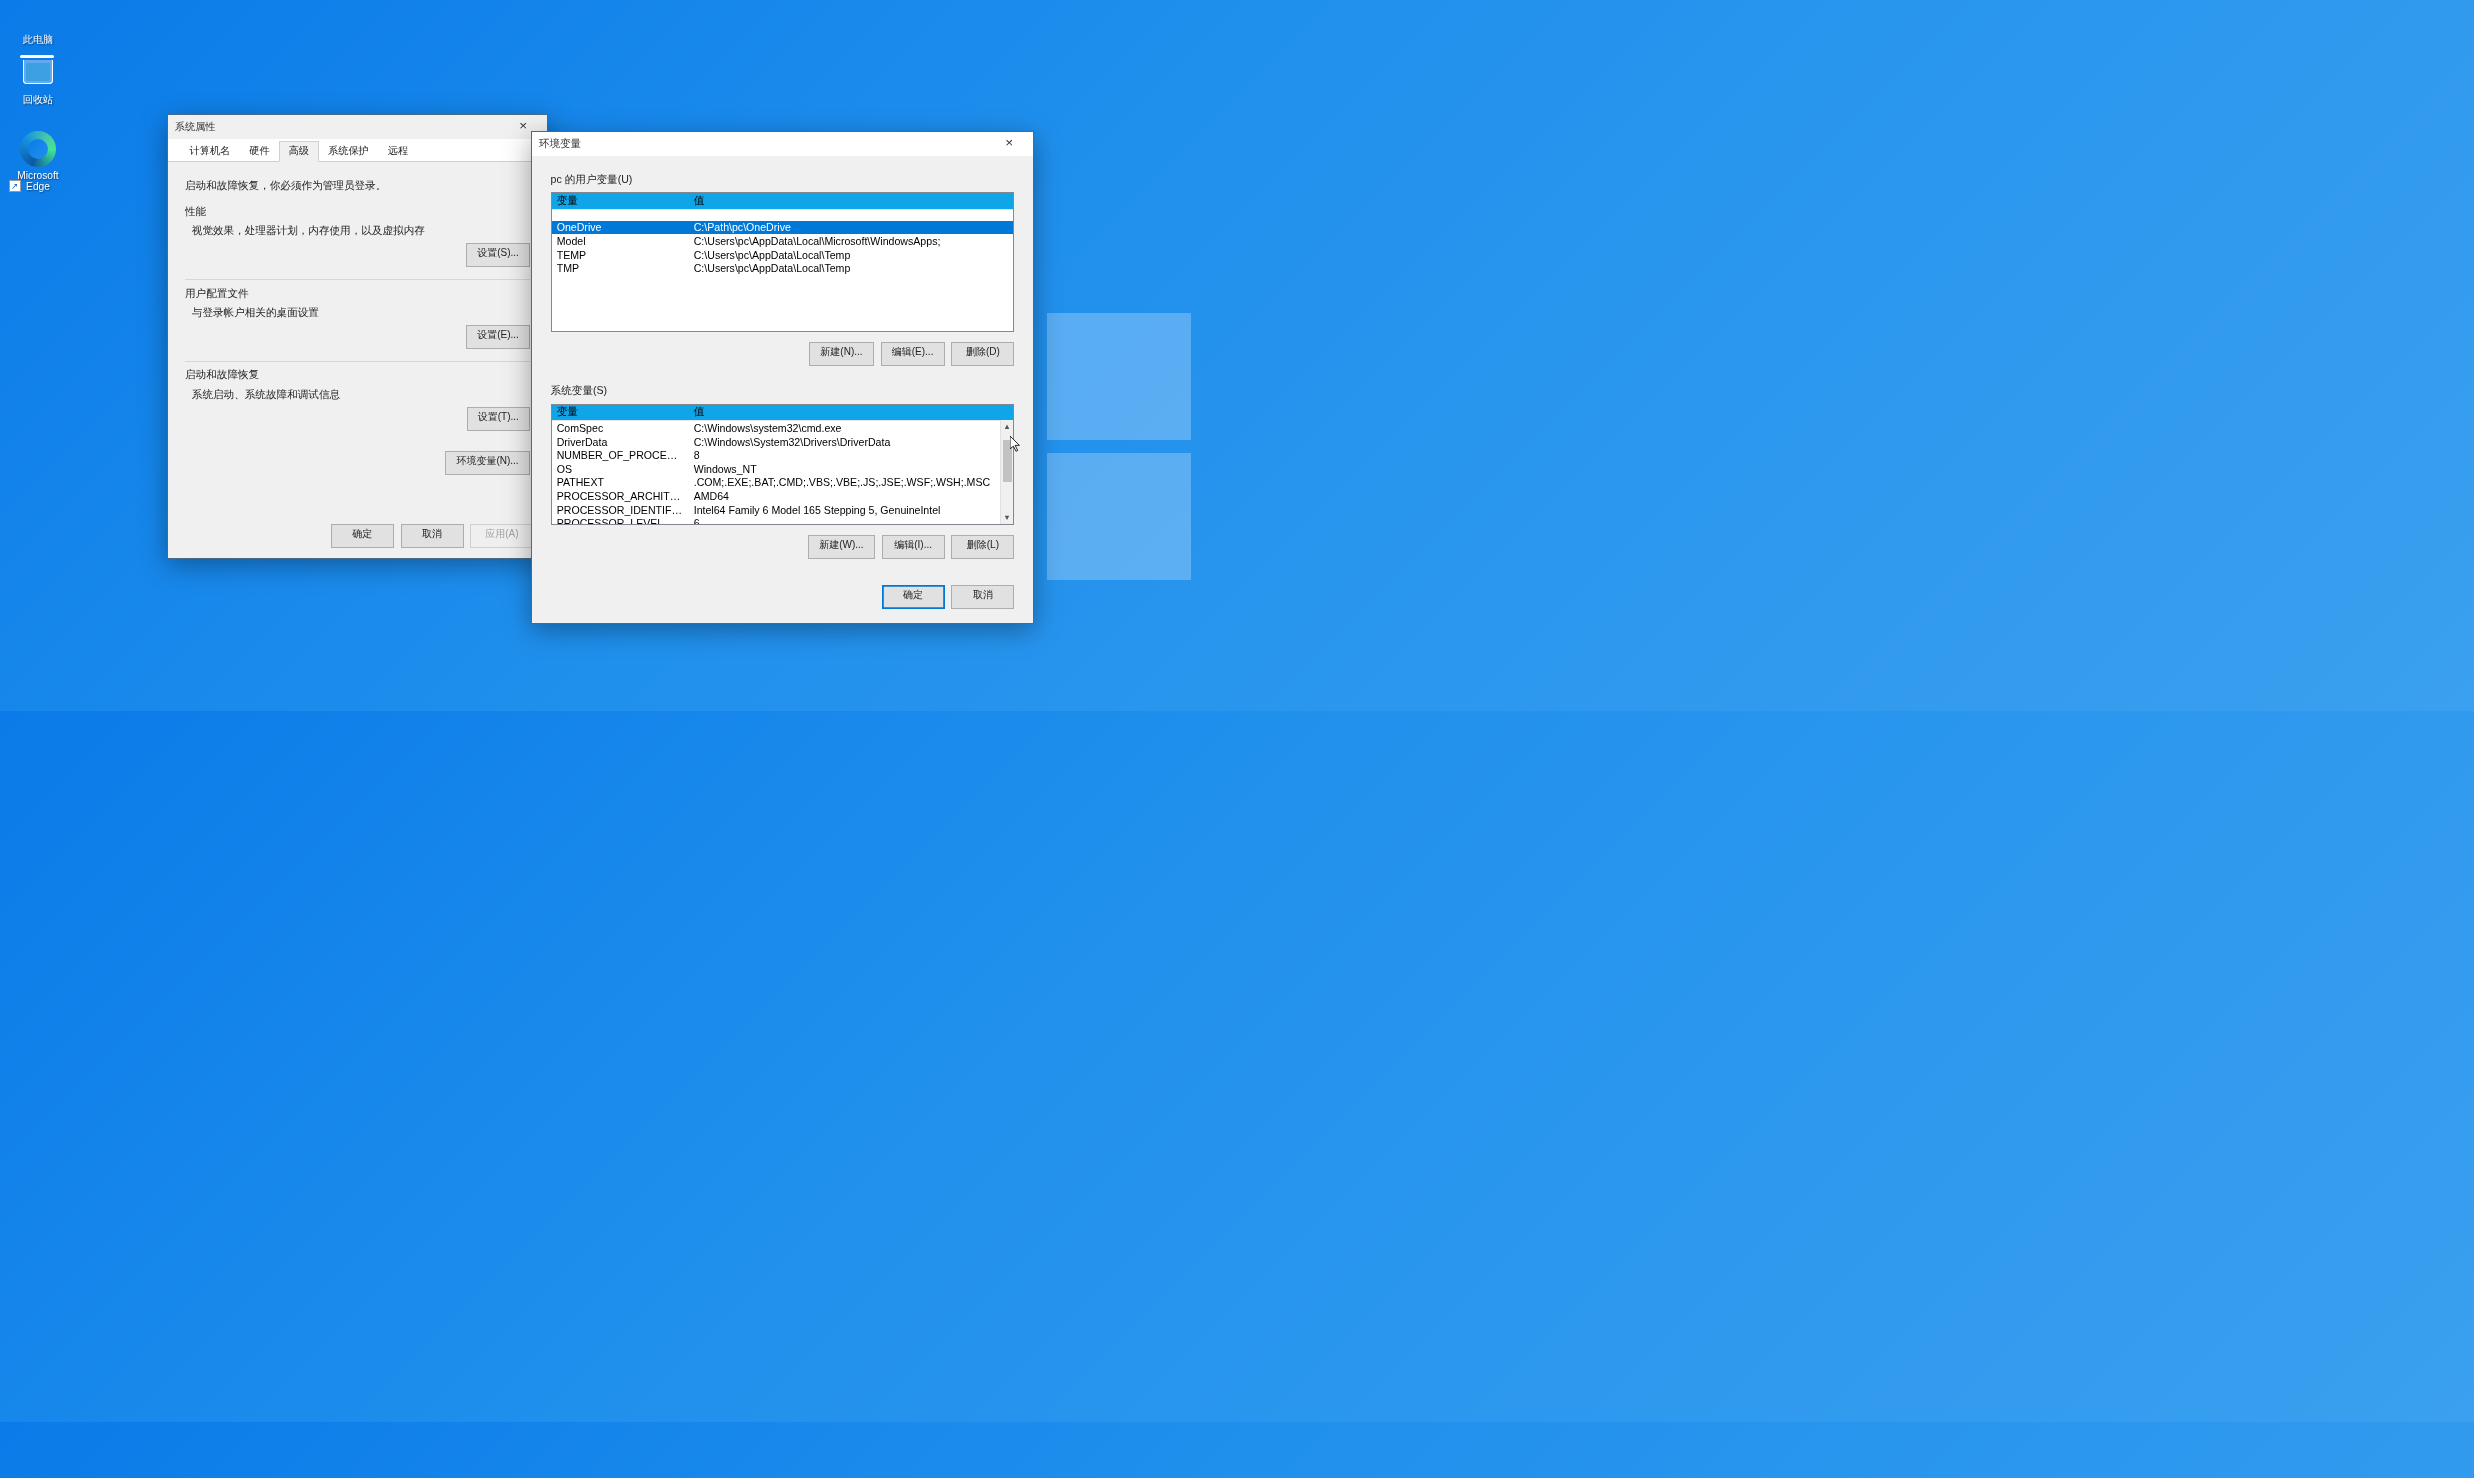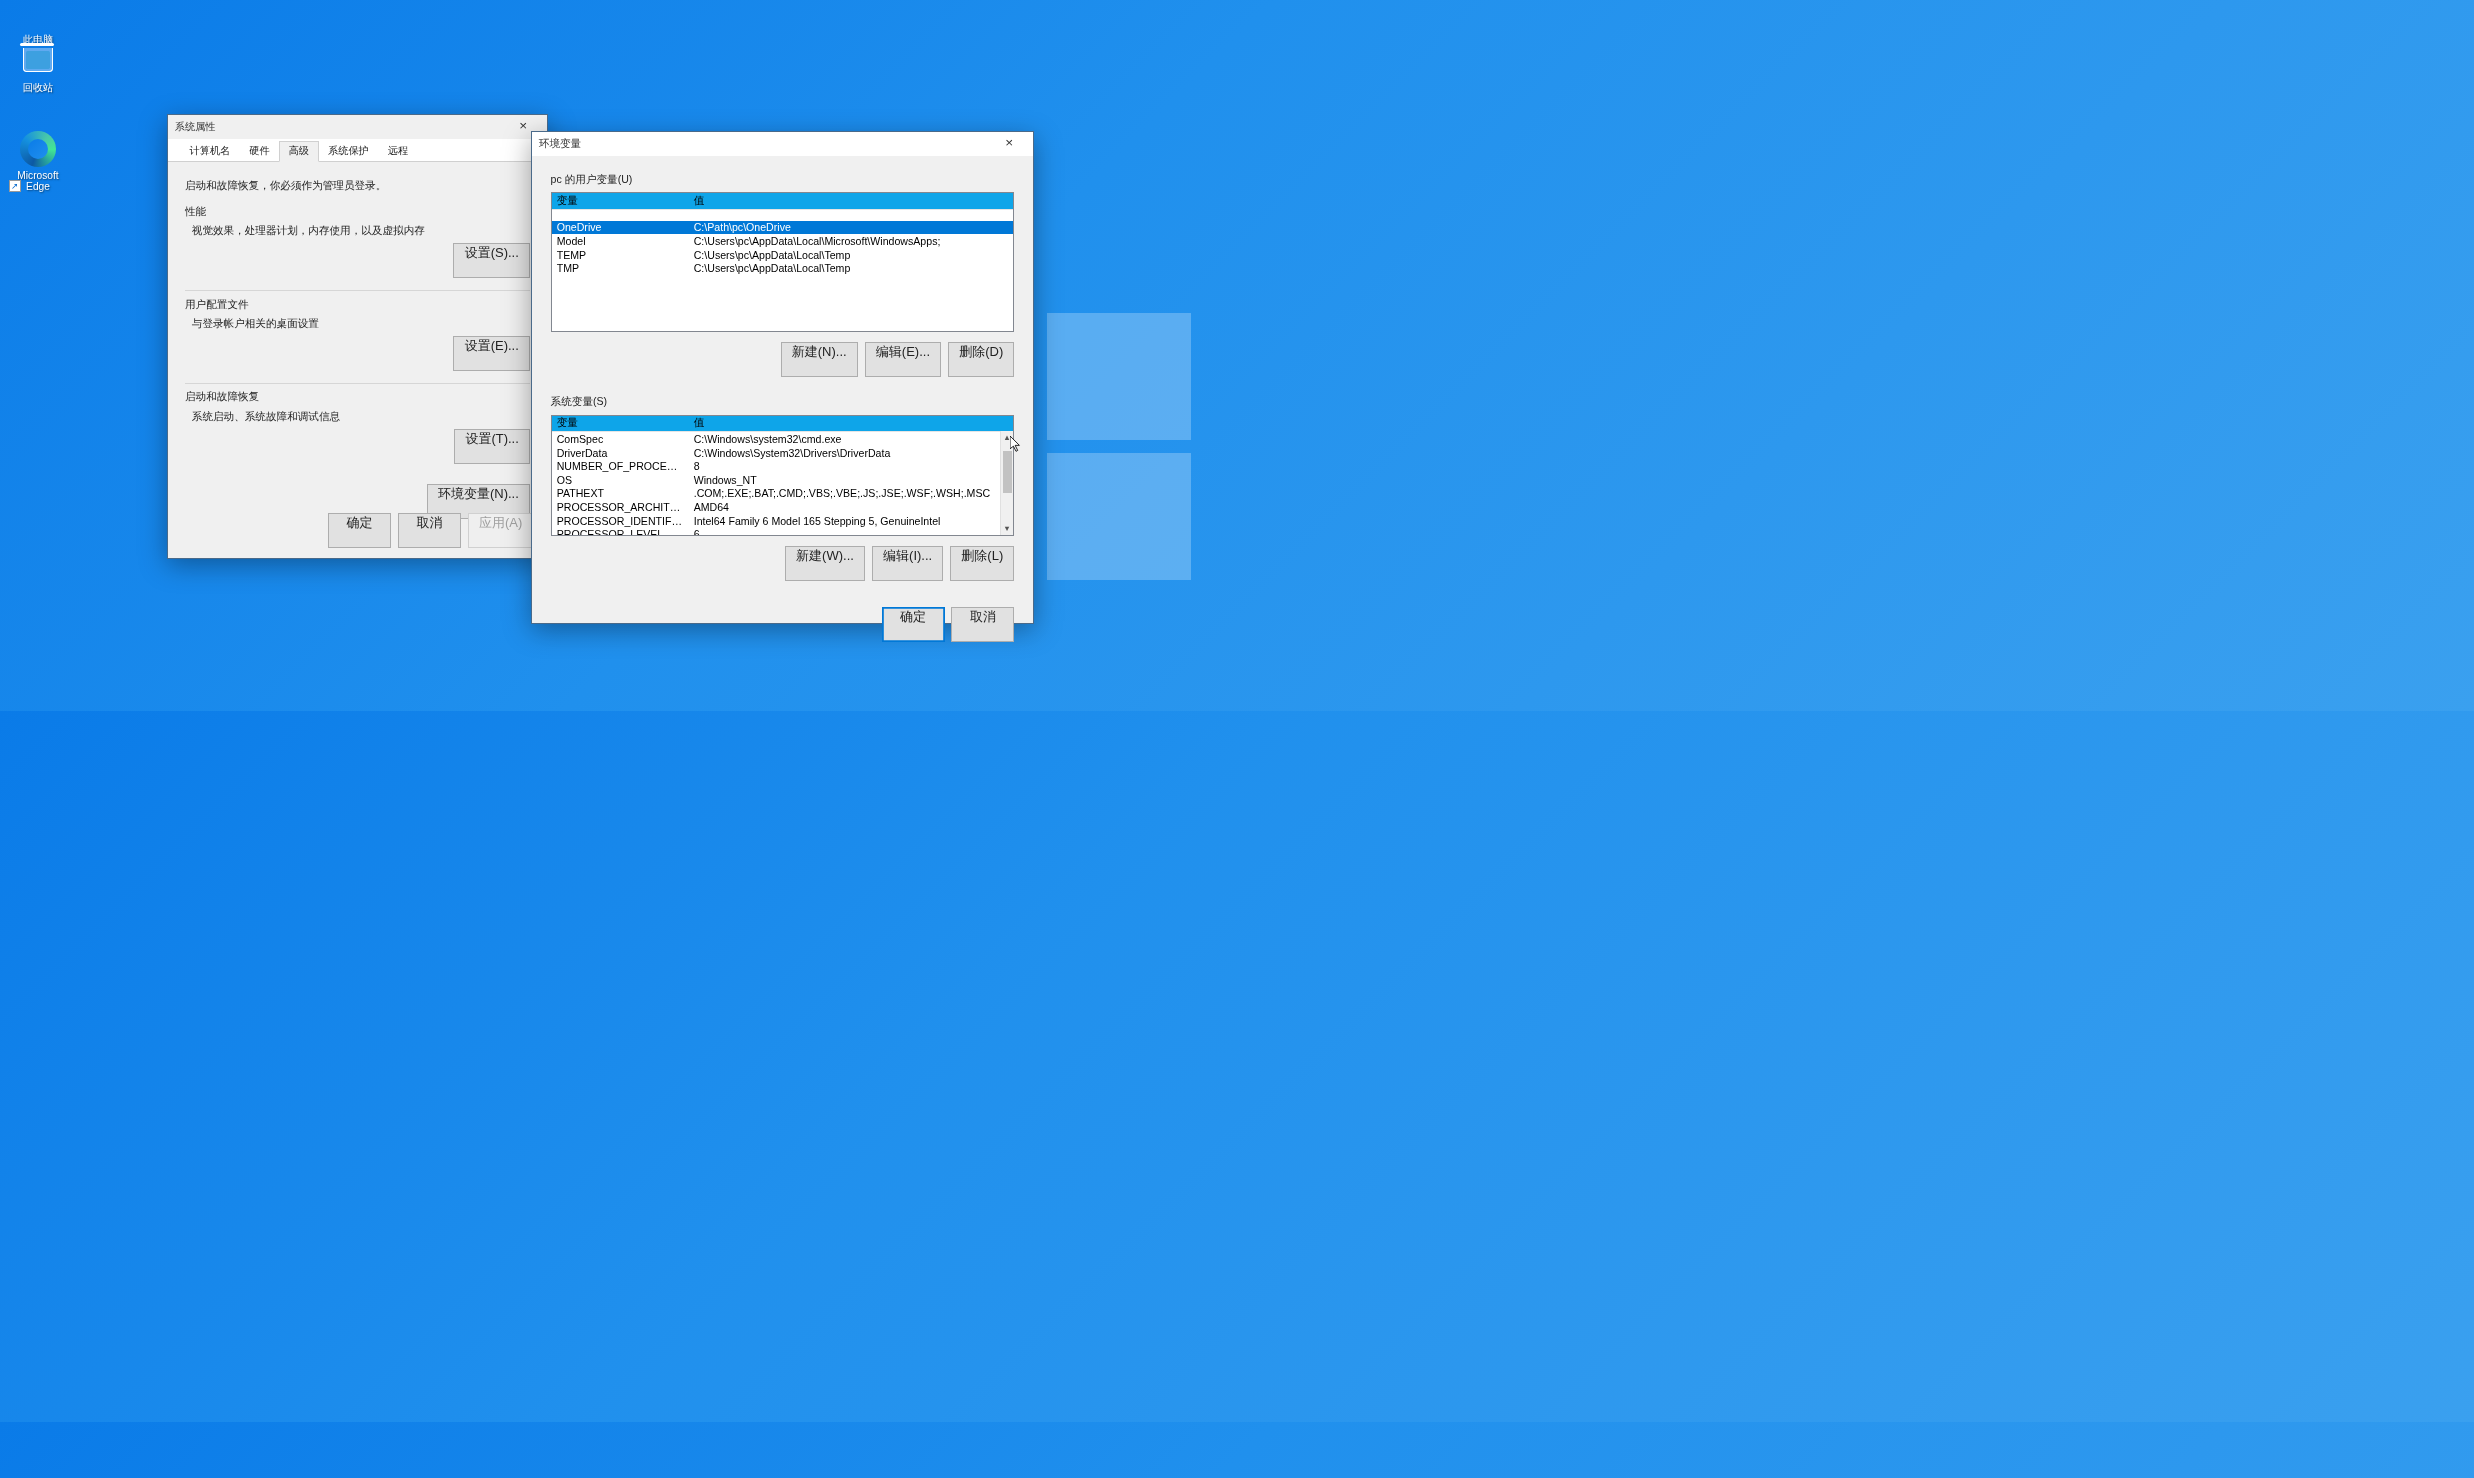--- a/index.html
+++ b/index.html
@@ -32,21 +32,21 @@
   
   #win-sys { left: 167px; top: 114px; width: 381px; height: 445px; z-index: 1; }
   .tabstrip { display:flex; background:#fff; border-bottom:0.8px solid #d0d0d0; padding: 1.7px 5.1px 0; }
   .tab { padding: 2.5px 8.5px; border: 0.8px solid transparent; border-bottom:none; cursor:pointer; font-size:10.2px; color:#222; }
   .tab.active { background:#f0f0f0; border-color:#d0d0d0; border-bottom:0.8px solid #f0f0f0; margin-bottom:-0.8px; }
   .panel { background:#f0f0f0; padding: 10.2px 17px 8.5px; height: calc(100% - 71px); }
   .note { margin: 6.8px 0 12px; font-size:10.6px; color:#222; }
   .grp-title { font-size:10.6px; color:#222; margin-top:0; }
   .grp-desc { font-size:10.6px; color:#222; margin: 5.1px 0 5.1px 6.8px; font-family: Liberation Mono, monospace; }
   .btnrow-right { text-align:right; margin-top:5.1px; }
-  .btn { display:inline-block; min-width: 63px; height: 35px; padding: 0 10.2px; background:#e1e1e1; border:0.8px solid #adadad; cursor:pointer; text-align:center; font-size:13px; line-height:18.6px; color:#222; }
+  .btn { display:inline-block; min-width: 63px; height: 24px; padding: 0 10.2px; background:#e1e1e1; border:0.8px solid #adadad; cursor:pointer; text-align:center; font-size:10px; line-height:18.6px; color:#222; }
   .btn.default { border-color:#0078d7; box-shadow: inset 0 0 0 0.8px #0078d7; }
   .btn.disabled { color:#a0a0a0; background:#efefef; border-color:#d0d0d0; cursor:default; }
   .dlg-buttons { position:absolute; bottom: 10.2px; right: 13.6px; display:flex; gap:6.8px; }
   .sep { height:0.8px; background:#d6d6d6; margin: 12px 0 6.8px; }
 
   
   #win-env { left: 531px; top: 131px; width: 503px; height: 493px; z-index: 2; background:#f0f0f0; }
   #win-env .body { padding: 10.2px 18.6px 12px; }
   .section-label { font-size:10.6px; margin: 6.8px 0 5.1px; color:#222; }
   .listbox { background:#fff; border:0.8px solid #828790; }
@@ -76,21 +76,21 @@
   <div class="q q1"></div>
     <div class="q q2"></div>
     <div class="q q3"></div>
     <div class="q q4"></div>
 </div>
 
 <div class="desktop-icon" style="left:8.5px; top:-6.8px">
   <div class="ic"></div>
   <div class="lbl">此电脑</div>
 </div>
-<div class="desktop-icon" style="left:8.5px; top:42px">
+<div class="desktop-icon" style="left:8.5px; top:54px">
   <div class="ic">
       <div class="bin-body">
         <div class="bin-lid"></div>
         <div class="bin-inner"></div>
       </div>
     </div>
   <div class="lbl">回收站</div>
 </div>
 <div class="desktop-icon" style="left:8.5px; top:131px">
   <div class="ic">

